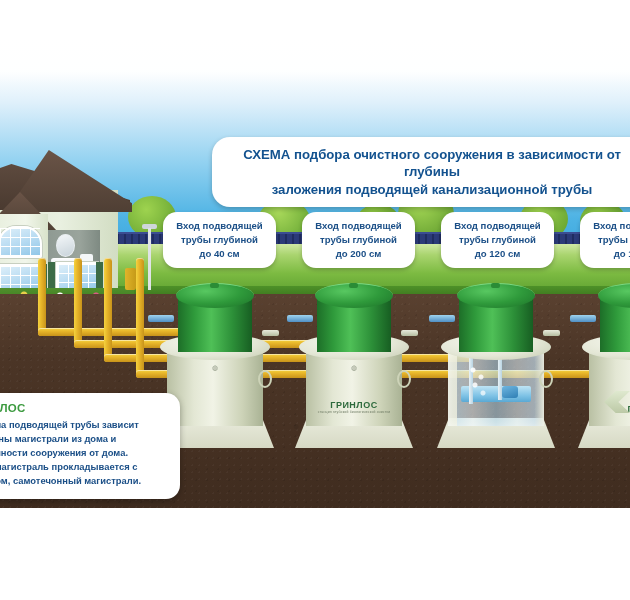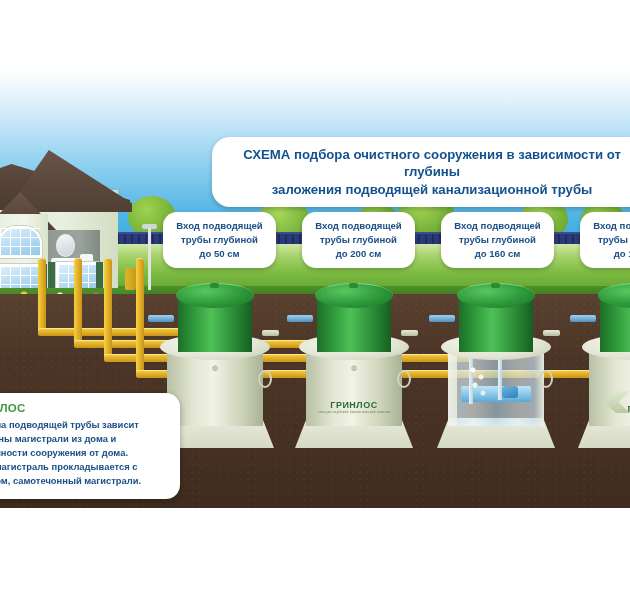--- a/index.html
+++ b/index.html
@@ -420,31 +420,31 @@
     </div>
 
     <div class="banner" id="title-banner">
       <div>СХЕМА подбора очистного сооружения в зависимости от глубины</div>
       <div>заложения подводящей канализационной трубы</div>
     </div>
 
     <div class="depth-label" id="label-1">
       <div>Вход подводящей</div>
       <div>трубы глубиной</div>
-      <div>до 50 см</div>
+      <div>до 40 см</div>
     </div>
     <div class="depth-label" id="label-2">
       <div>Вход подводящей</div>
       <div>трубы глубиной</div>
       <div>до 200 см</div>
     </div>
     <div class="depth-label" id="label-3">
       <div>Вход подводящей</div>
       <div>трубы глубиной</div>
-      <div>до 160 см</div>
+      <div>до 120 см</div>
     </div>
     <div class="depth-label" id="label-4">
       <div>Вход подводящей</div>
       <div>трубы глубиной</div>
       <div>до 140 см</div>
     </div>
 
     <div id="note-callout">
       <div class="note-title">ГРИНЛОС</div>
       <div class="note-body">

